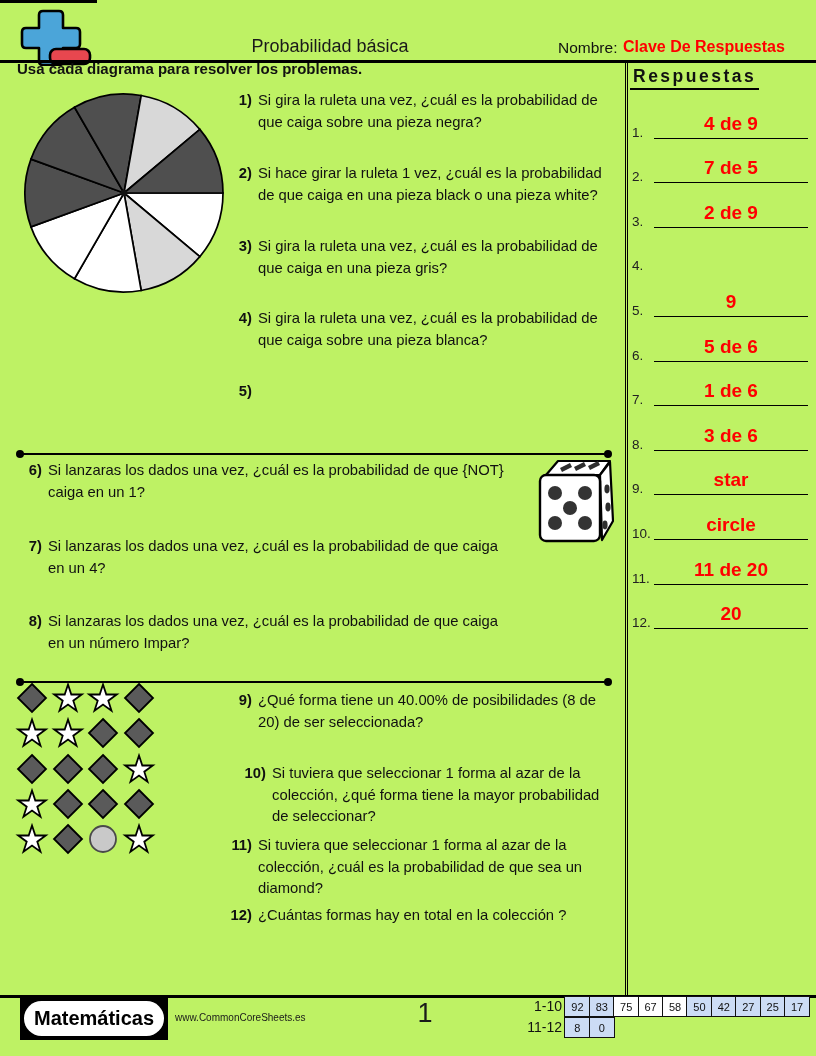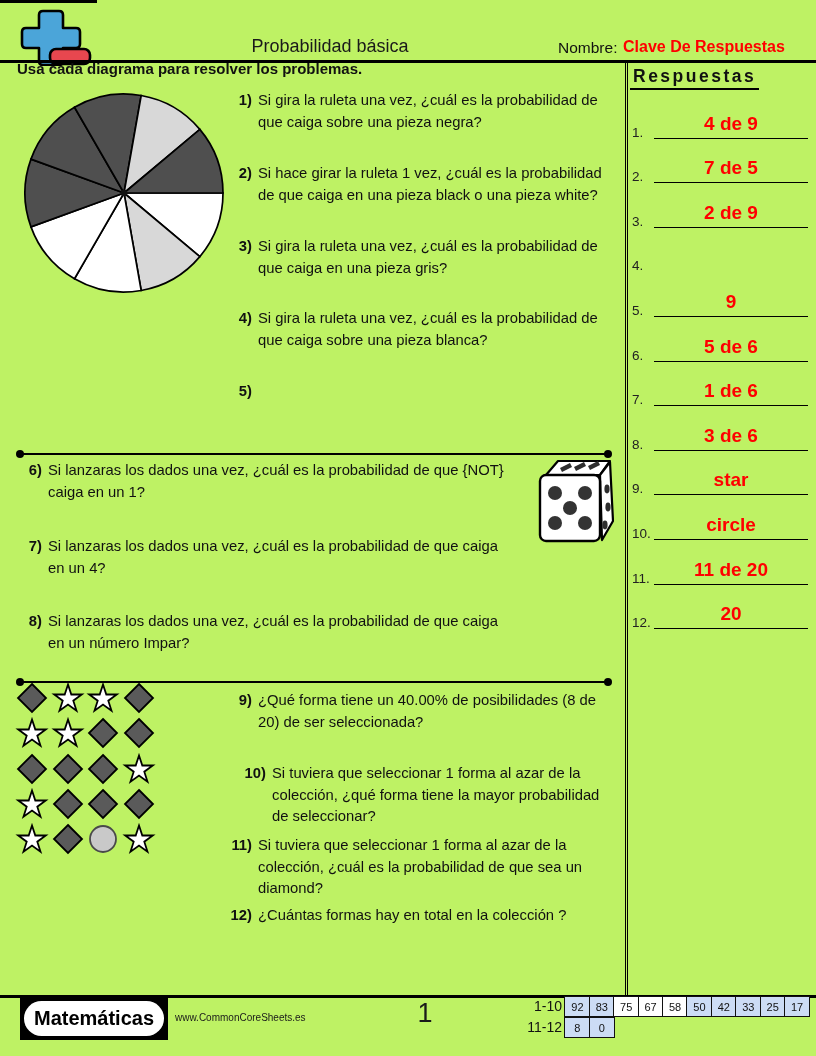--- a/index.html
+++ b/index.html
@@ -287,21 +287,21 @@
   <div id="scoreTable">
       <div class="score-row" style="top: 996px;">
         <span class="score-label">1-10</span>
         <span class="score-cell hl">92</span>
         <span class="score-cell hl">83</span>
         <span class="score-cell">75</span>
         <span class="score-cell">67</span>
         <span class="score-cell">58</span>
         <span class="score-cell hl">50</span>
         <span class="score-cell hl">42</span>
-        <span class="score-cell hl">33</span>
+        <span class="score-cell hl">27</span>
         <span class="score-cell hl">25</span>
         <span class="score-cell hl">17</span>
       </div>
       <div class="score-row" style="top: 1017.2px;">
         <span class="score-label">11-12</span>
         <span class="score-cell hl">8</span>
         <span class="score-cell hl">0</span>
       </div>
     </div>
 

